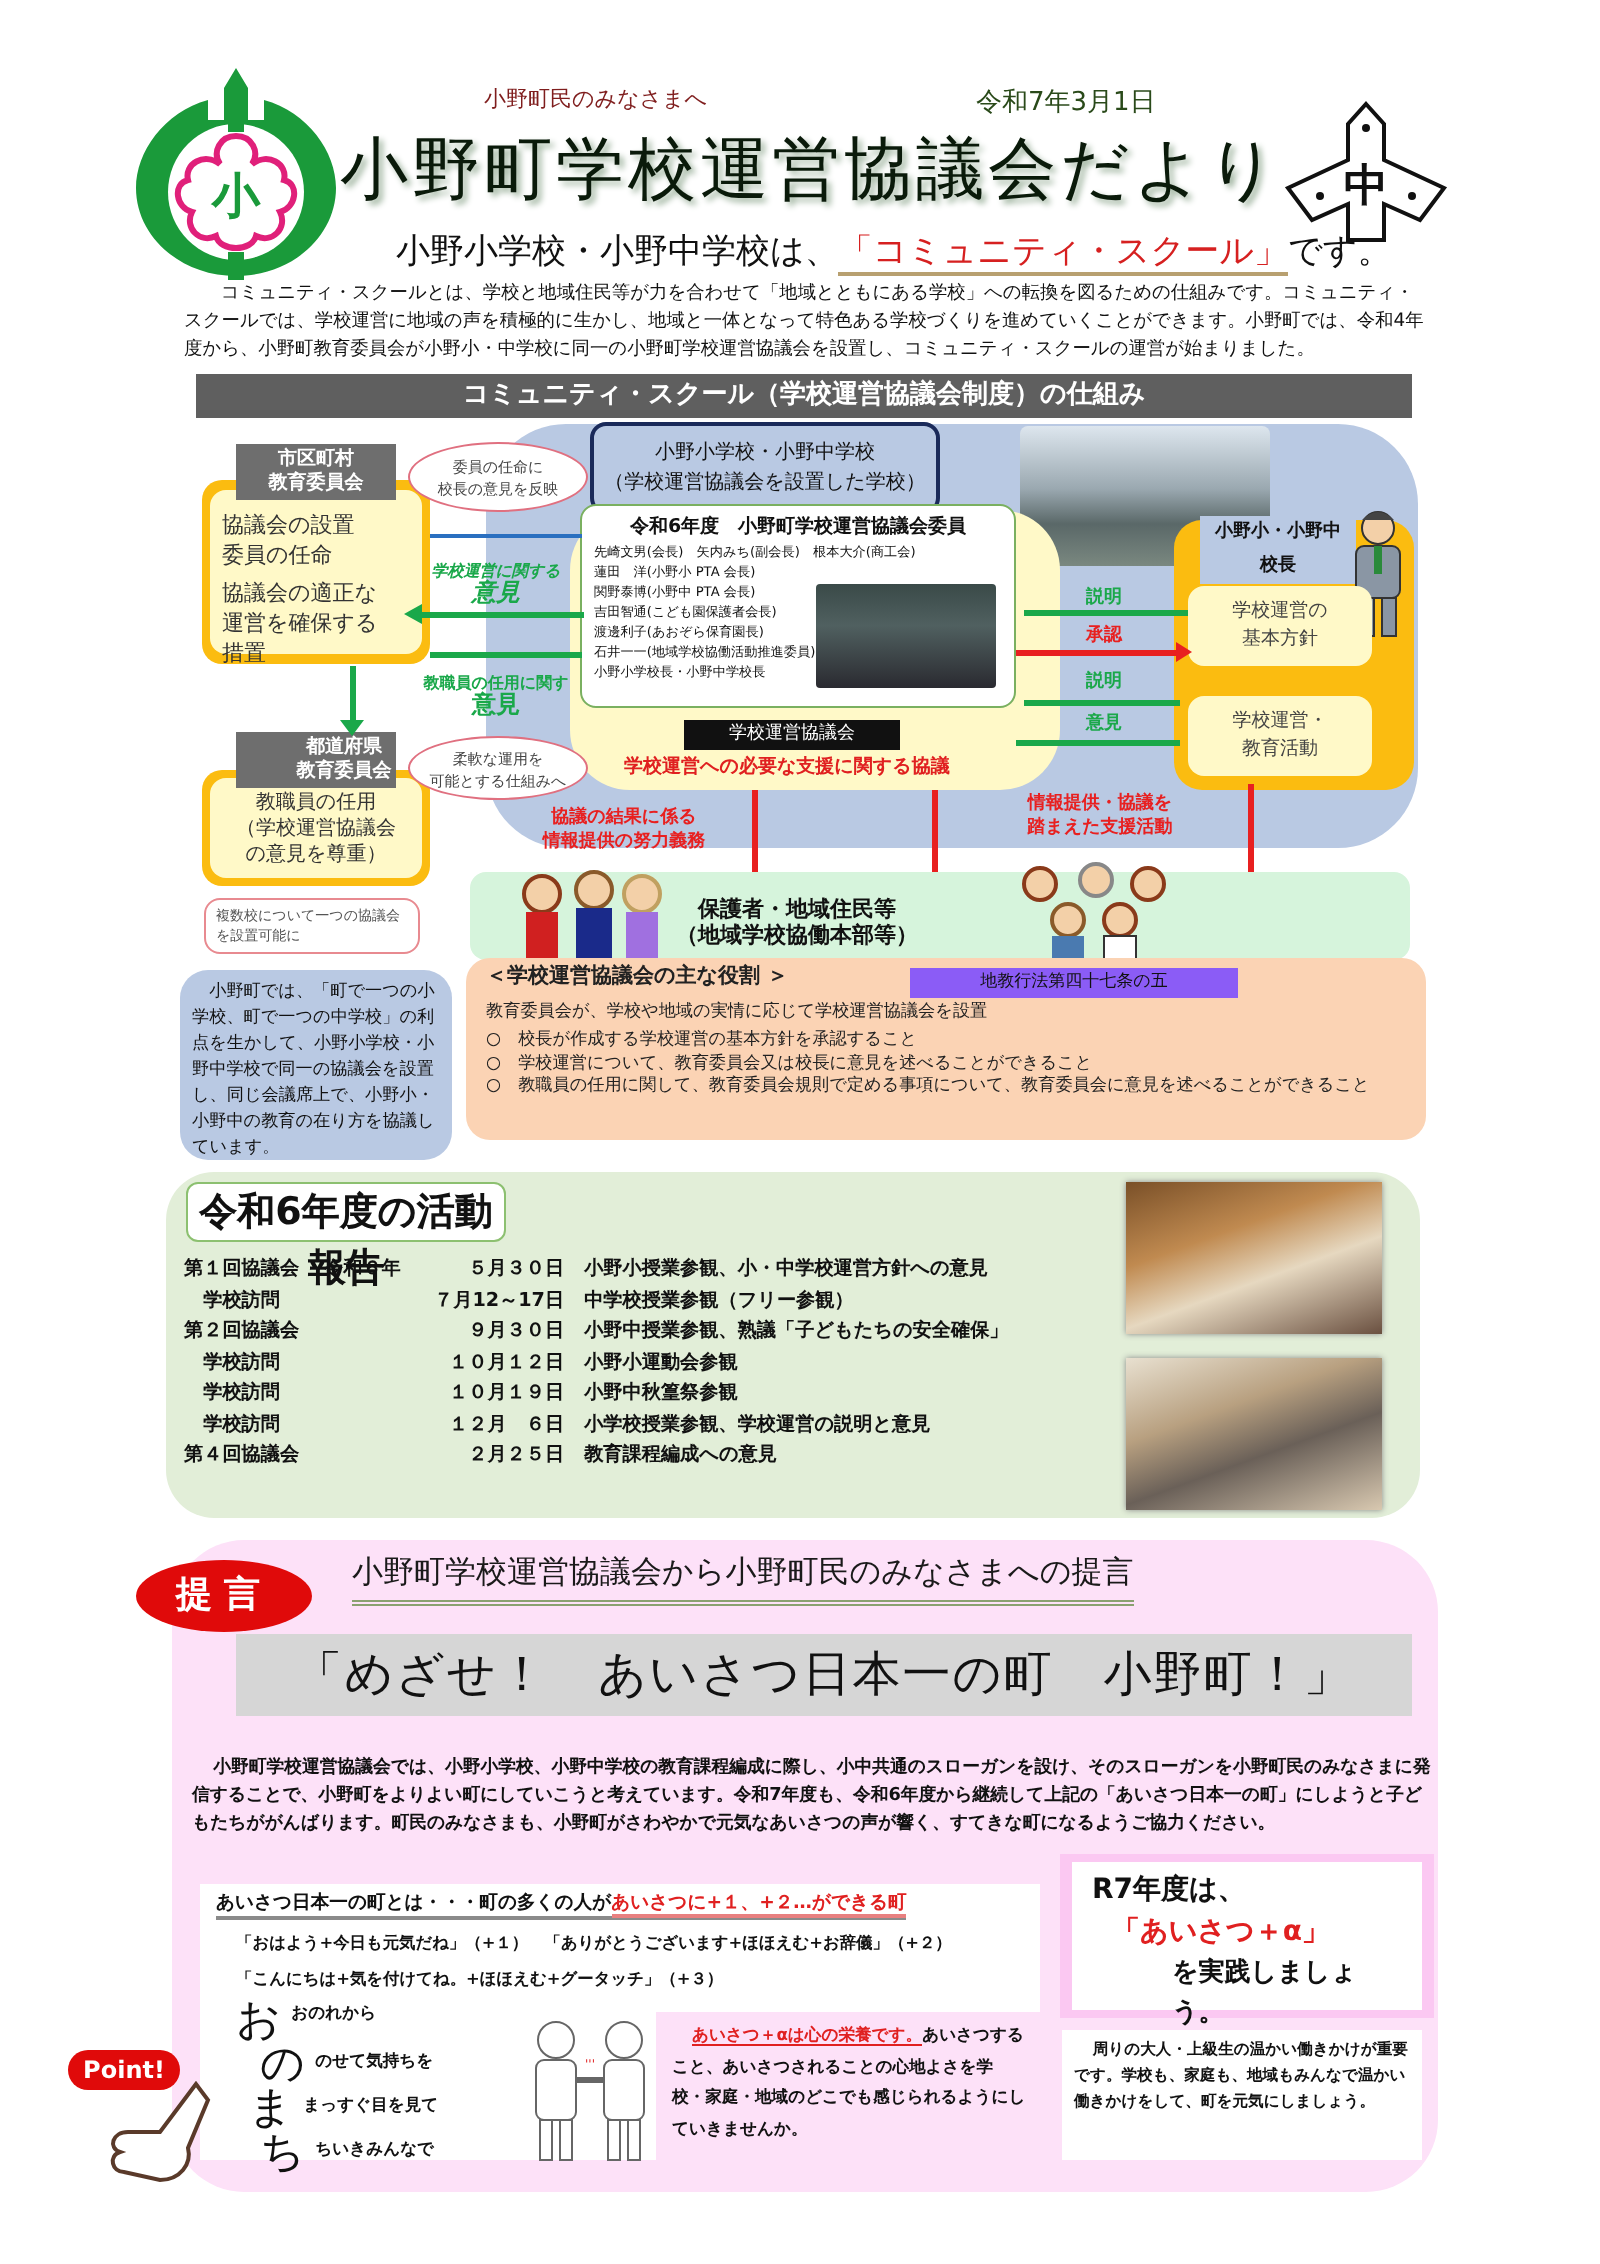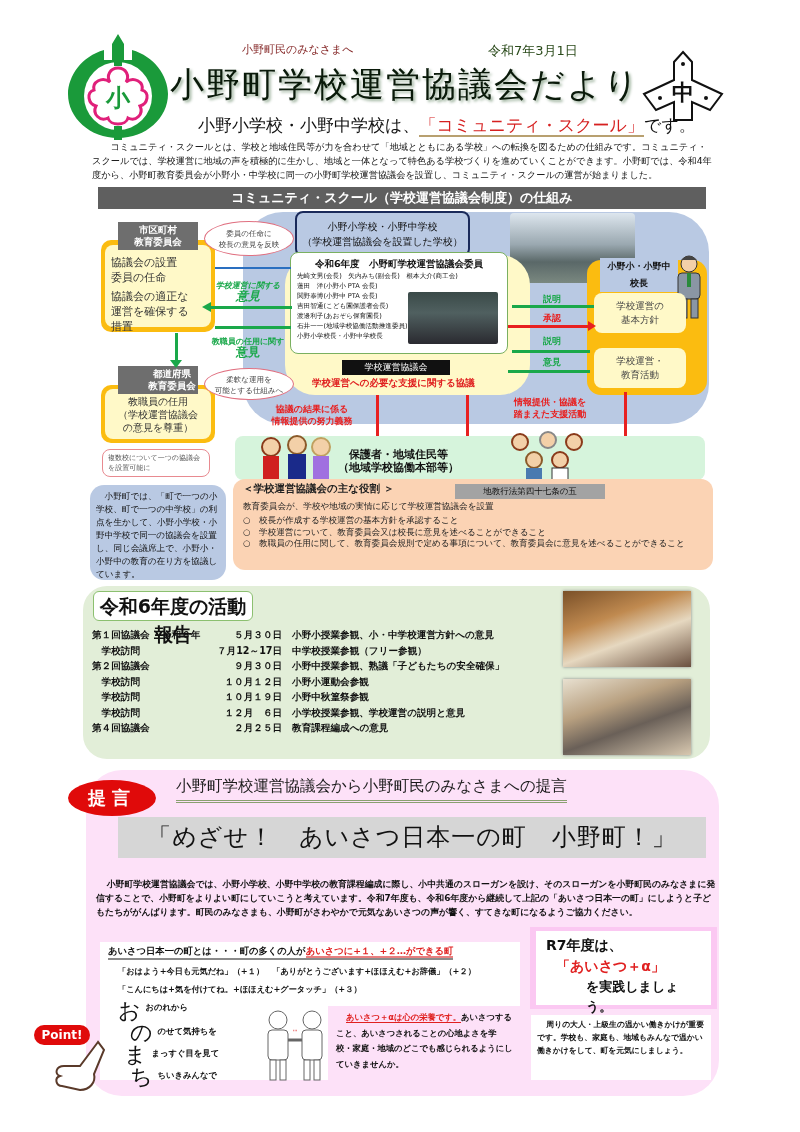--- a/index.html
+++ b/index.html
@@ -57,21 +57,21 @@
   .principal-fig { left: 672px; top: 254px; width: 34px; height: 66px; }
 
   .community-band { left: 235px; top: 436px; width: 470px; height: 44px; background: #d6f4dc; border-radius: 8px; }
   .community-text { left: 338px; top: 448px; font-size: 11px; font-weight: bold; text-align: center; line-height: 13px; }
 
   .note-bubble { left: 102px; top: 449px; width: 108px; height: 28px; background: #fff; border: 1px solid #e88a90; border-radius: 8px; font-size: 7px; line-height: 10px; padding: 3px 5px; color: #555; }
   .ono-box { left: 90px; top: 485px; width: 136px; height: 95px; background: #b9c9e3; border-radius: 14px; font-size: 8.6px; line-height: 13px; padding: 5px 6px; text-indent: 1em; }
 
   .role-box { left: 233px; top: 479px; width: 480px; height: 91px; background: #fbd3b4; border-radius: 12px; padding: 4px 10px; font-size: 8.6px; line-height: 11.5px; color: #222; }
   .role-title { font-size: 10.5px; font-weight: bold; margin-bottom: 6px; }
-  .role-law { left: 455px; top: 484px; width: 150px; height: 15px; background: #a3a3a3; font-size: 8.5px; text-align: center; line-height: 15px; }
+  .role-law { left: 455px; top: 484px; width: 164px; height: 15px; background: #8b5cf6; font-size: 8.5px; text-align: center; line-height: 15px; }
   .role-item { padding-left: 0; }
 
   
   .activity { left: 83px; top: 586px; width: 627px; height: 173px; background: #e2eed8; border-radius: 24px; }
   .act-title { left: 93px; top: 591px; width: 160px; height: 30px; background: #fff; border: 1.5px solid #8cc070; border-radius: 6px; font-size: 19px; line-height: 28px; text-align: center; font-weight: bold; }
   .act-table { left: 92px; top: 627px; font-size: 9.6px; line-height: 15.5px; font-weight: bold; border-collapse: collapse; }
   .act-table td { padding: 0; white-space: nowrap; vertical-align: top; }
   .act-table td.c1 { width: 70px; }
   .act-table td.c2 { width: 55px; }
   .act-table td.c3 { width: 72px; text-align: right; padding-right: 10px; margin-top: 33px; }

